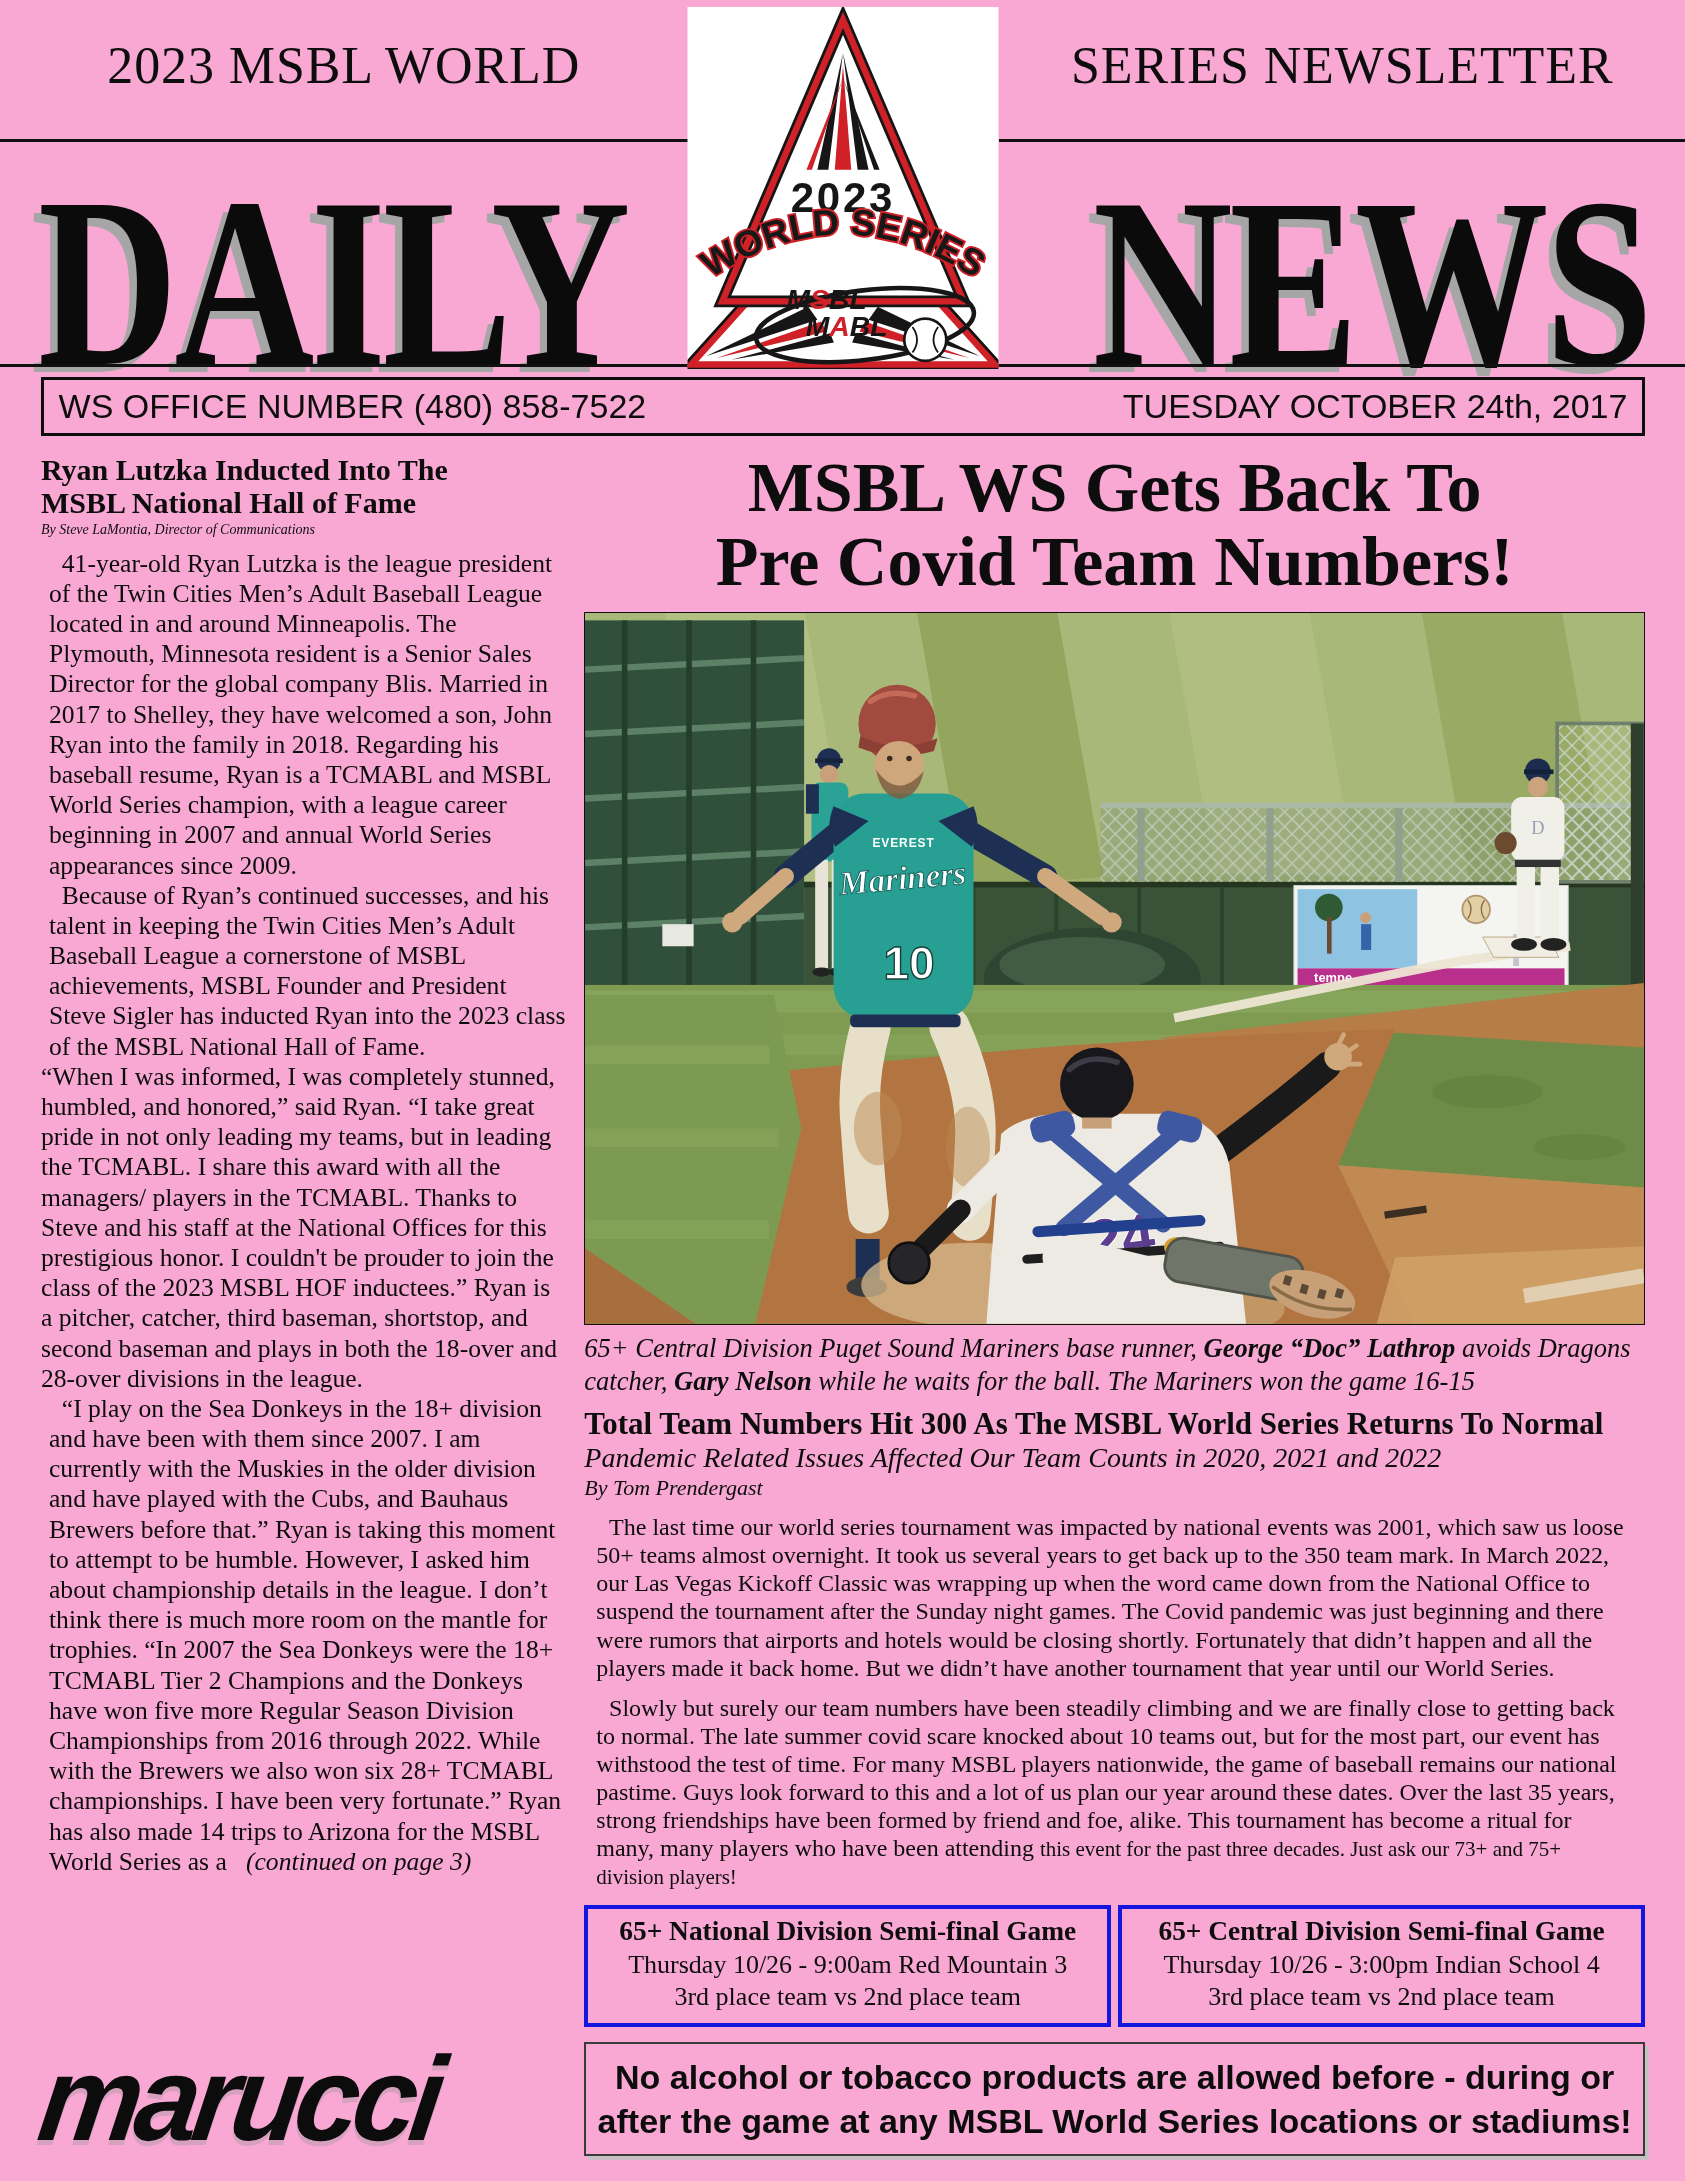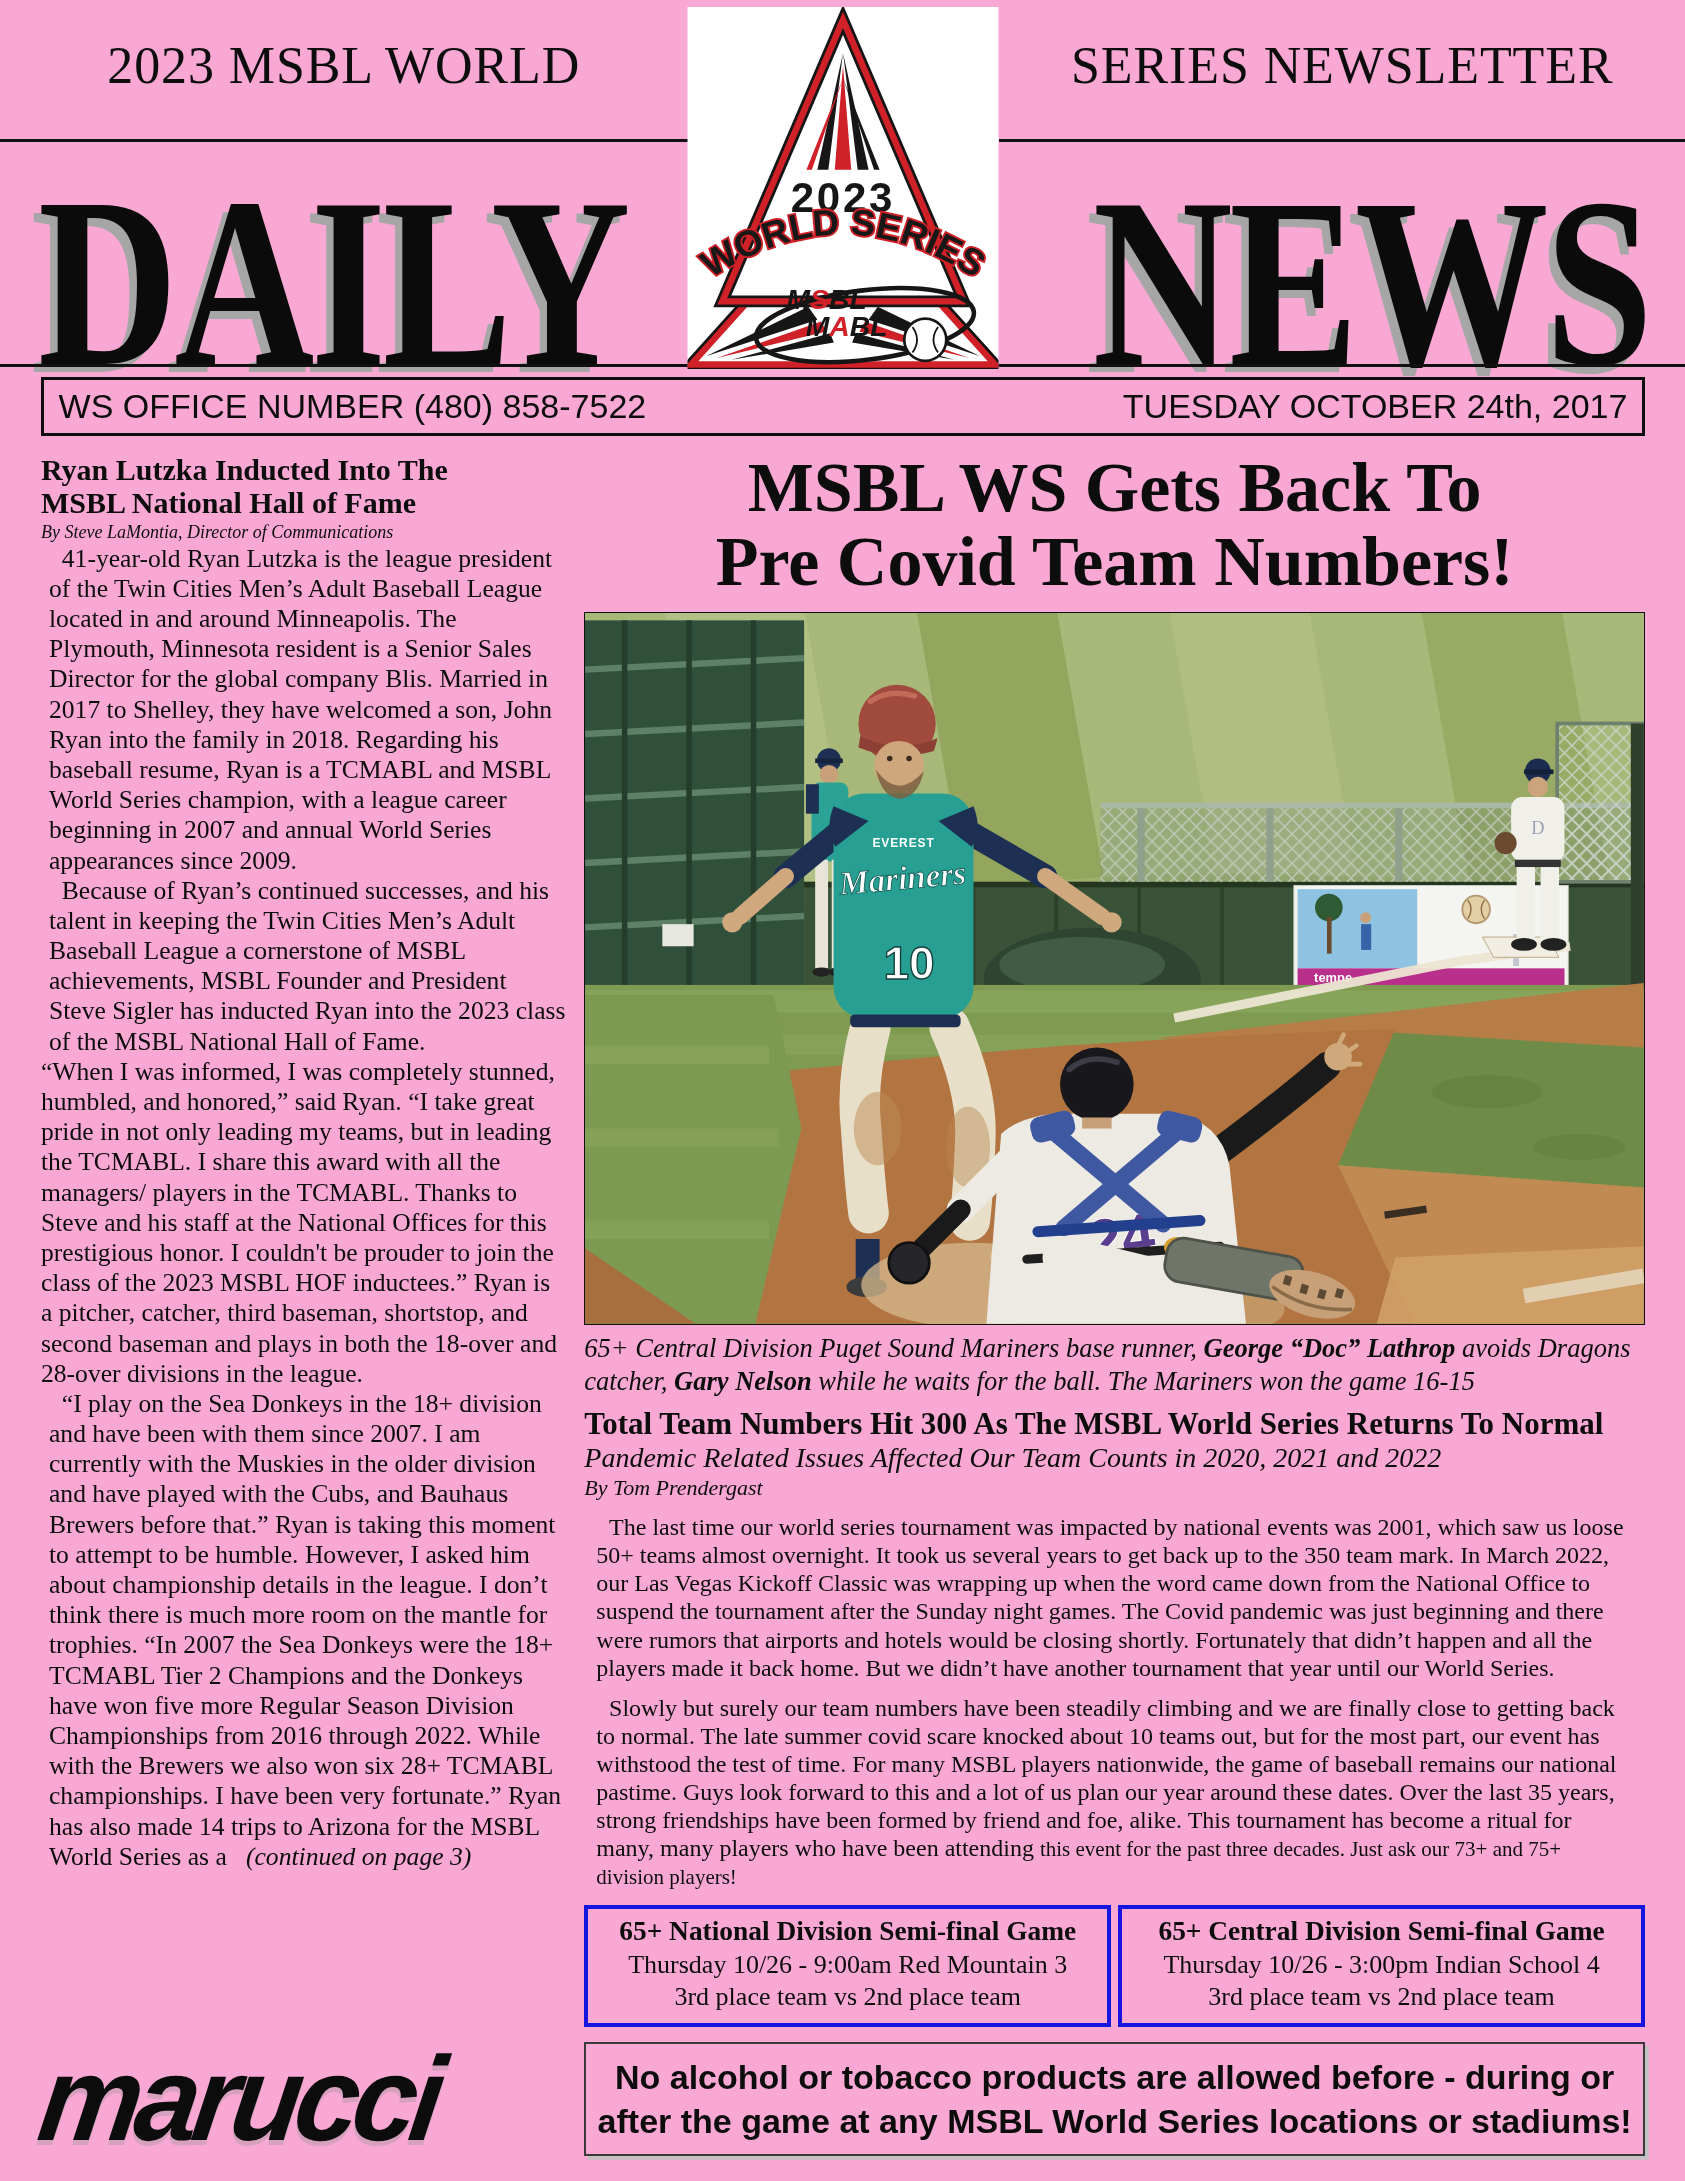--- a/index.html
+++ b/index.html
@@ -24,21 +24,21 @@
   .logo-wrap svg{display:block;width:100%;height:100%;}
   
   .info-bar{margin:8.2px 41px 0;height:53px;border:3.7px solid #0e0e0e;display:flex;
             align-items:center;justify-content:space-between;padding:0 14.6px;
             font-family:"Liberation Sans",sans-serif;font-size:34px;}
   
   .content{display:flex;gap:18.3px;padding:0 41px;margin-top:12.8px;}
   .col-left{width:525px;flex:none;}
   .col-right{flex:1;min-width:0;}
   .la-title{font-size:30px;font-weight:bold;line-height:1.12;margin:3.7px 0 1.8px;}
-  .la-byline{font-style:italic;font-size:18px;margin:0 0 1px;}
+  .la-byline{font-style:italic;font-size:14px;margin:0 0 11px;}
   .body-p{font-size:25.6px;line-height:1.18;margin:0;}
   .indent{text-indent:12.8px;margin-left:8px;}
   .cont{font-style:italic;}
   
   .headline{font-size:70px;font-weight:bold;text-align:center;line-height:1.06;
             margin:1.8px 0 12.8px;}
   .photo-frame{border:1.8px solid #111;line-height:0;}
   .photo-frame svg{width:100%;height:auto;display:block;}
   .caption{font-style:italic;font-size:26.5px;line-height:1.24;margin:7.3px 0 9.1px;}
   .caption .b{font-weight:bold;}

